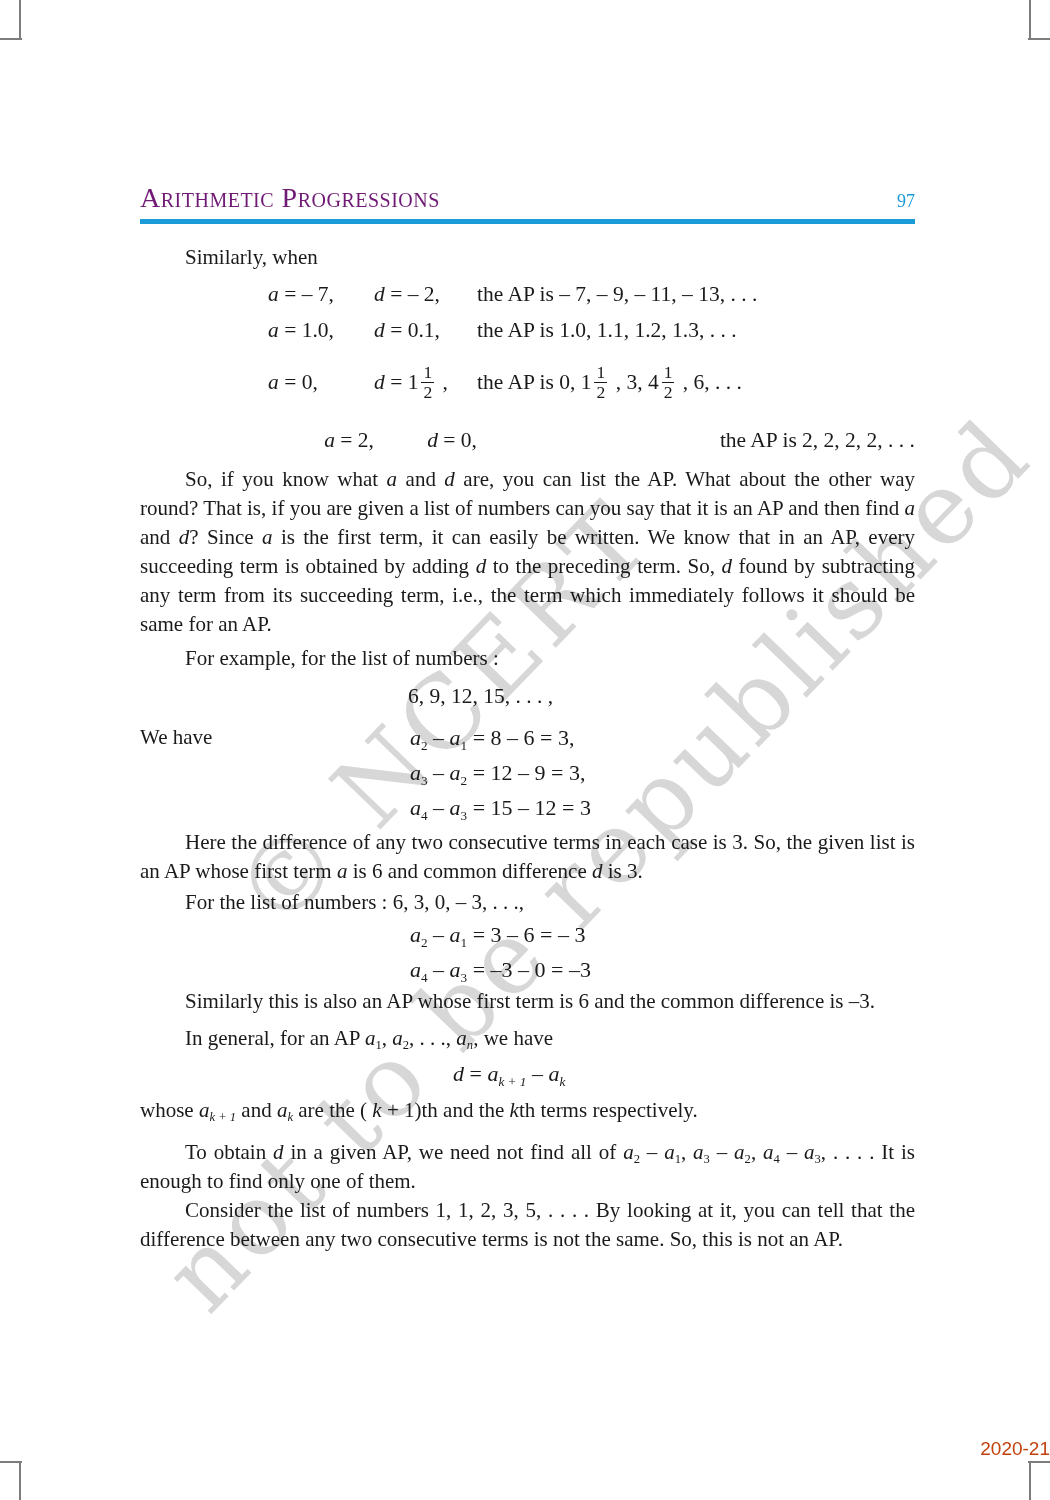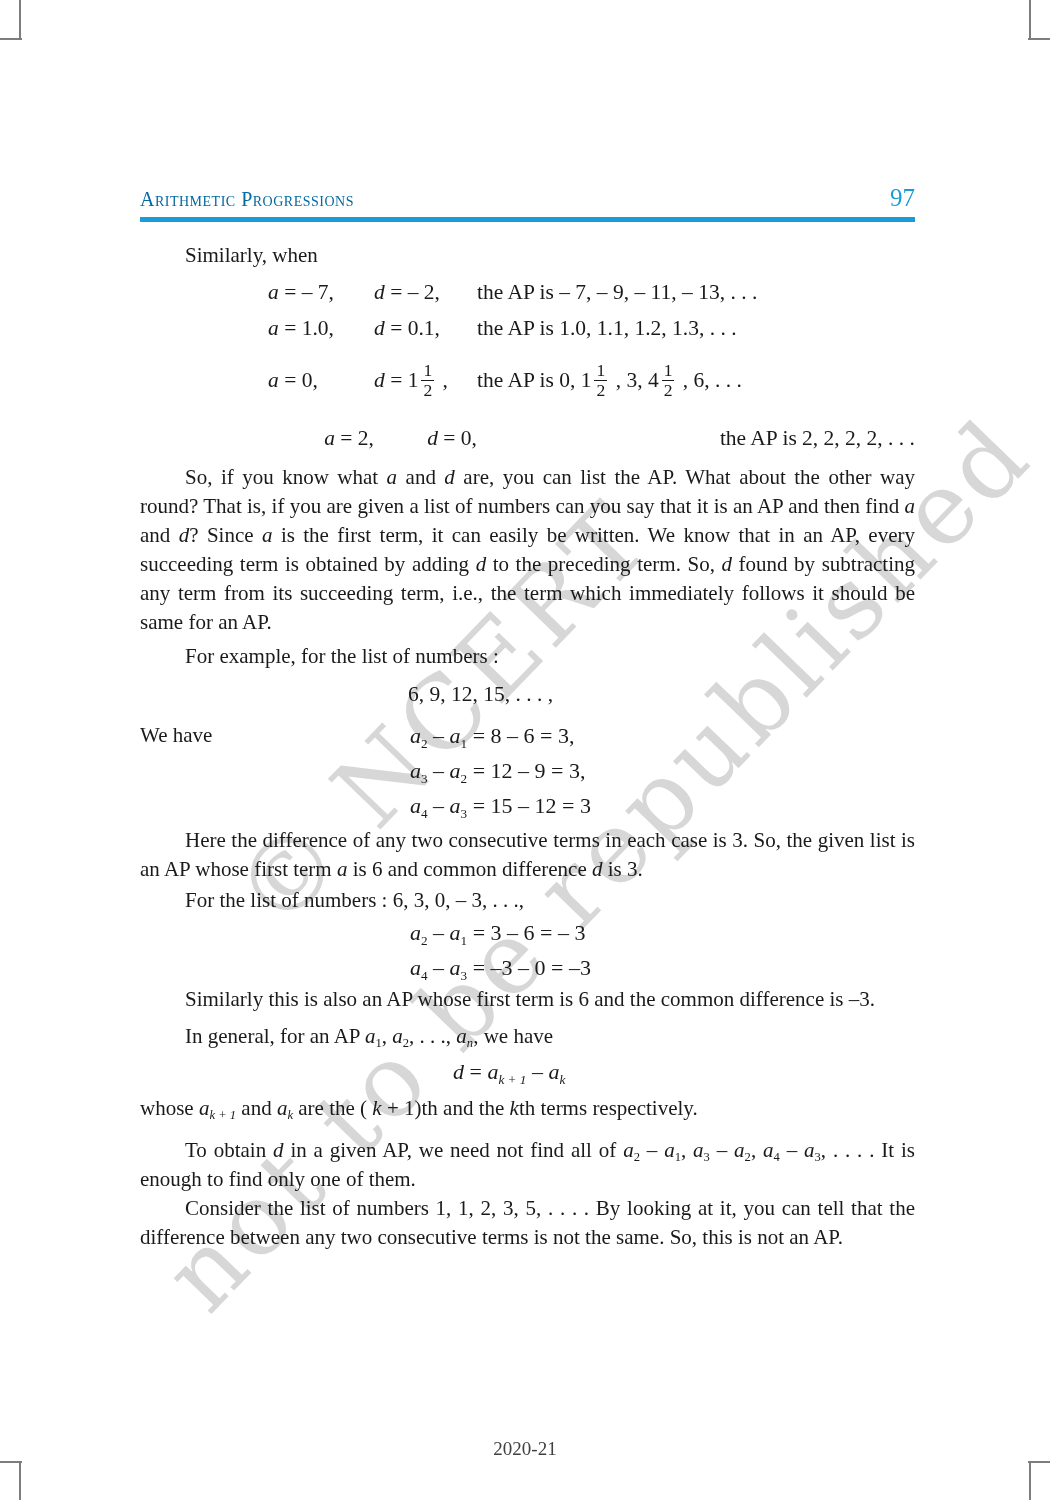--- a/index.html
+++ b/index.html
@@ -10,22 +10,22 @@
   
   .watermark{position:absolute;left:-130px;top:575px;width:1300px;text-align:center;
              transform:rotate(-46deg);font-family:"DejaVu Serif", serif;
              font-size:100px;line-height:215px;color:#d7d7d7;letter-spacing:5px;
              white-space:nowrap;z-index:0;}
   
   .content{position:absolute;left:140px;top:0;width:775px;z-index:1;
            font-size:21px;line-height:29px;}
   .header-row{display:flex;justify-content:space-between;align-items:baseline;
               margin-top:183px;line-height:30px;}
-  .header-title{font-variant:small-caps;font-size:20px;letter-spacing:0.5px;color:#0369a1;}
-  .header-page{font-size:25px;color:#1b9cd8;}
+  .header-title{font-variant:small-caps;font-size:28px;letter-spacing:0.5px;color:#701a75;}
+  .header-page{font-size:18px;color:#1b9cd8;}
   .header-rule{height:5px;background:#1b9cd8;margin-top:3px;}
   .intro{margin-top:19px;text-indent:45px;}
   .ap-table{margin-top:4px;margin-left:128px;font-size:21.5px;}
   .ap-row{display:grid;grid-template-columns:106px 103px 1fr;align-items:center;
           height:36px;line-height:36px;}
   .ap-row.frac-row{height:68px;line-height:68px;}
   .ap-row.last{margin-top:6px;text-align:right;}
   p{margin:0;}
   .para{text-align:justify;text-indent:45px;}
   .para.noindent{text-indent:0;text-align:left;}
@@ -47,22 +47,22 @@
   
   .it{font-style:italic;}
   .sub{font-size:0.6em;line-height:0;position:relative;top:0.35em;}
   .sub.it{font-style:italic;}
   .frac{display:inline-block;text-align:center;vertical-align:middle;
         margin:0 3px;position:relative;top:-2px;line-height:normal;}
   .frac .fnum{display:block;font-size:0.82em;line-height:1.05;padding:0 2px;}
   .frac .fden{display:block;font-size:0.82em;line-height:1.05;
               border-top:1.5px solid #1a1a1a;padding:0 2px;}
   
-  .footer{position:absolute;left:0;top:1438px;width:100%;text-align:center;
-          font-family:Liberation Serif, serif;font-size:19px;color:#404040;z-index:1;}
+  .footer{position:absolute;left:0;top:1438px;width:100%;text-align:right;
+          font-family:Liberation Sans, sans-serif;font-size:19px;color:#c2410c;z-index:1;}
 </style>
 </head>
 <body>
 
 <div class="page">
 
   <div class="crop" style="left:19px;top:0;width:2px;height:40px"></div>
   <div class="crop" style="left:0;top:38px;width:22px;height:2px"></div>
   <div class="crop" style="left:1029px;top:0;width:2px;height:40px"></div>
   <div class="crop" style="left:1028px;top:38px;width:22px;height:2px"></div>

